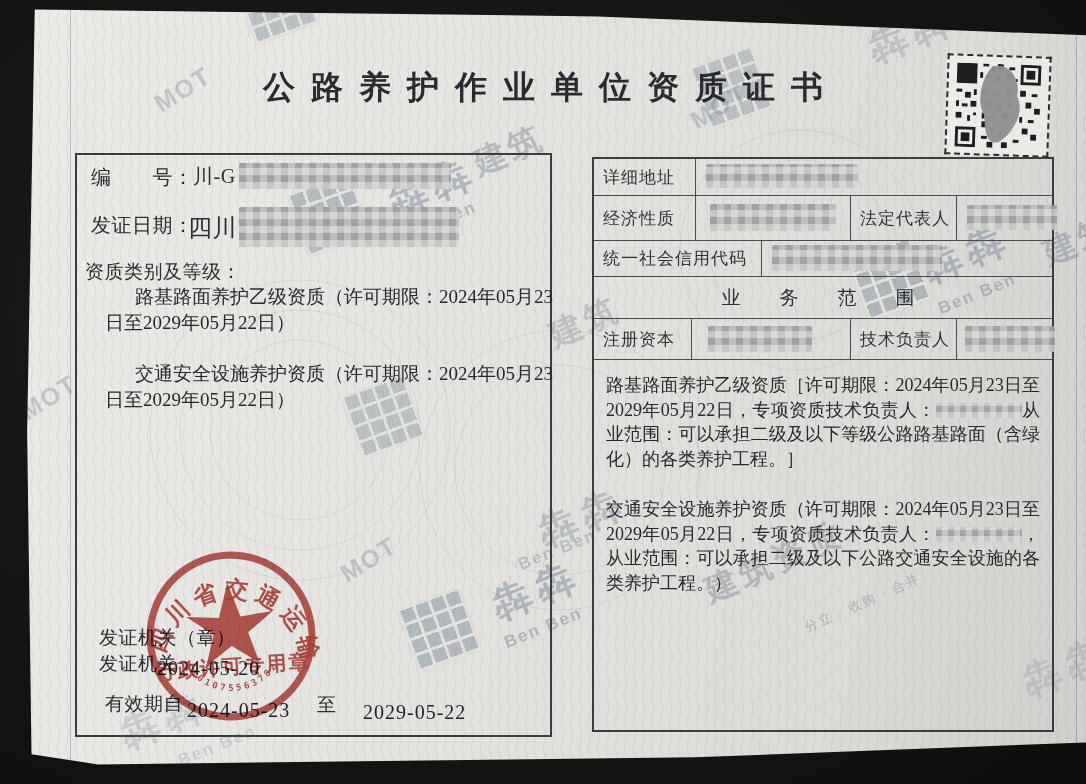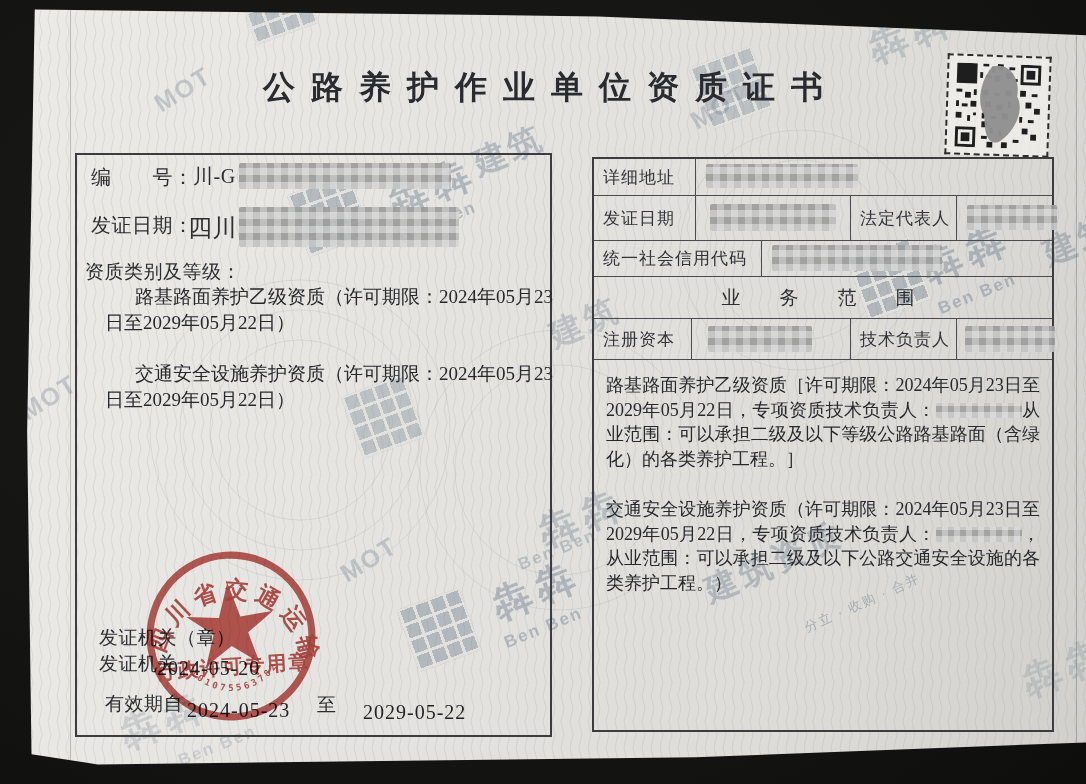--- a/index.html
+++ b/index.html
@@ -221,21 +221,21 @@
     </svg>
 
     <div class="rbox">
       <div class="rrow" style="height:36px">
         <div class="rlabel" style="width:92px">详细地址</div>
         <div class="rval">
           <div class="redact" style="left:10px;top:5px;width:152px;height:24px"></div>
         </div>
       </div>
       <div class="rrow" style="height:44px">
-        <div class="rlabel" style="width:92px">发证日期</div>
+        <div class="rlabel" style="width:92px">经济性质</div>
         <div class="rval" style="width:154px;flex:none;border-right:1px solid #4a4a4f">
           <div class="redact" style="left:14px;top:8px;width:126px;height:27px"></div>
         </div>
         <div class="rlabel" style="width:96px">法定代表人</div>
         <div class="rval">
           <div class="redact" style="left:10px;top:9px;width:90px;height:25px"></div>
         </div>
       </div>
       <div class="rrow" style="height:35px">
         <div class="rlabel" style="width:158px">统一社会信用代码</div>

